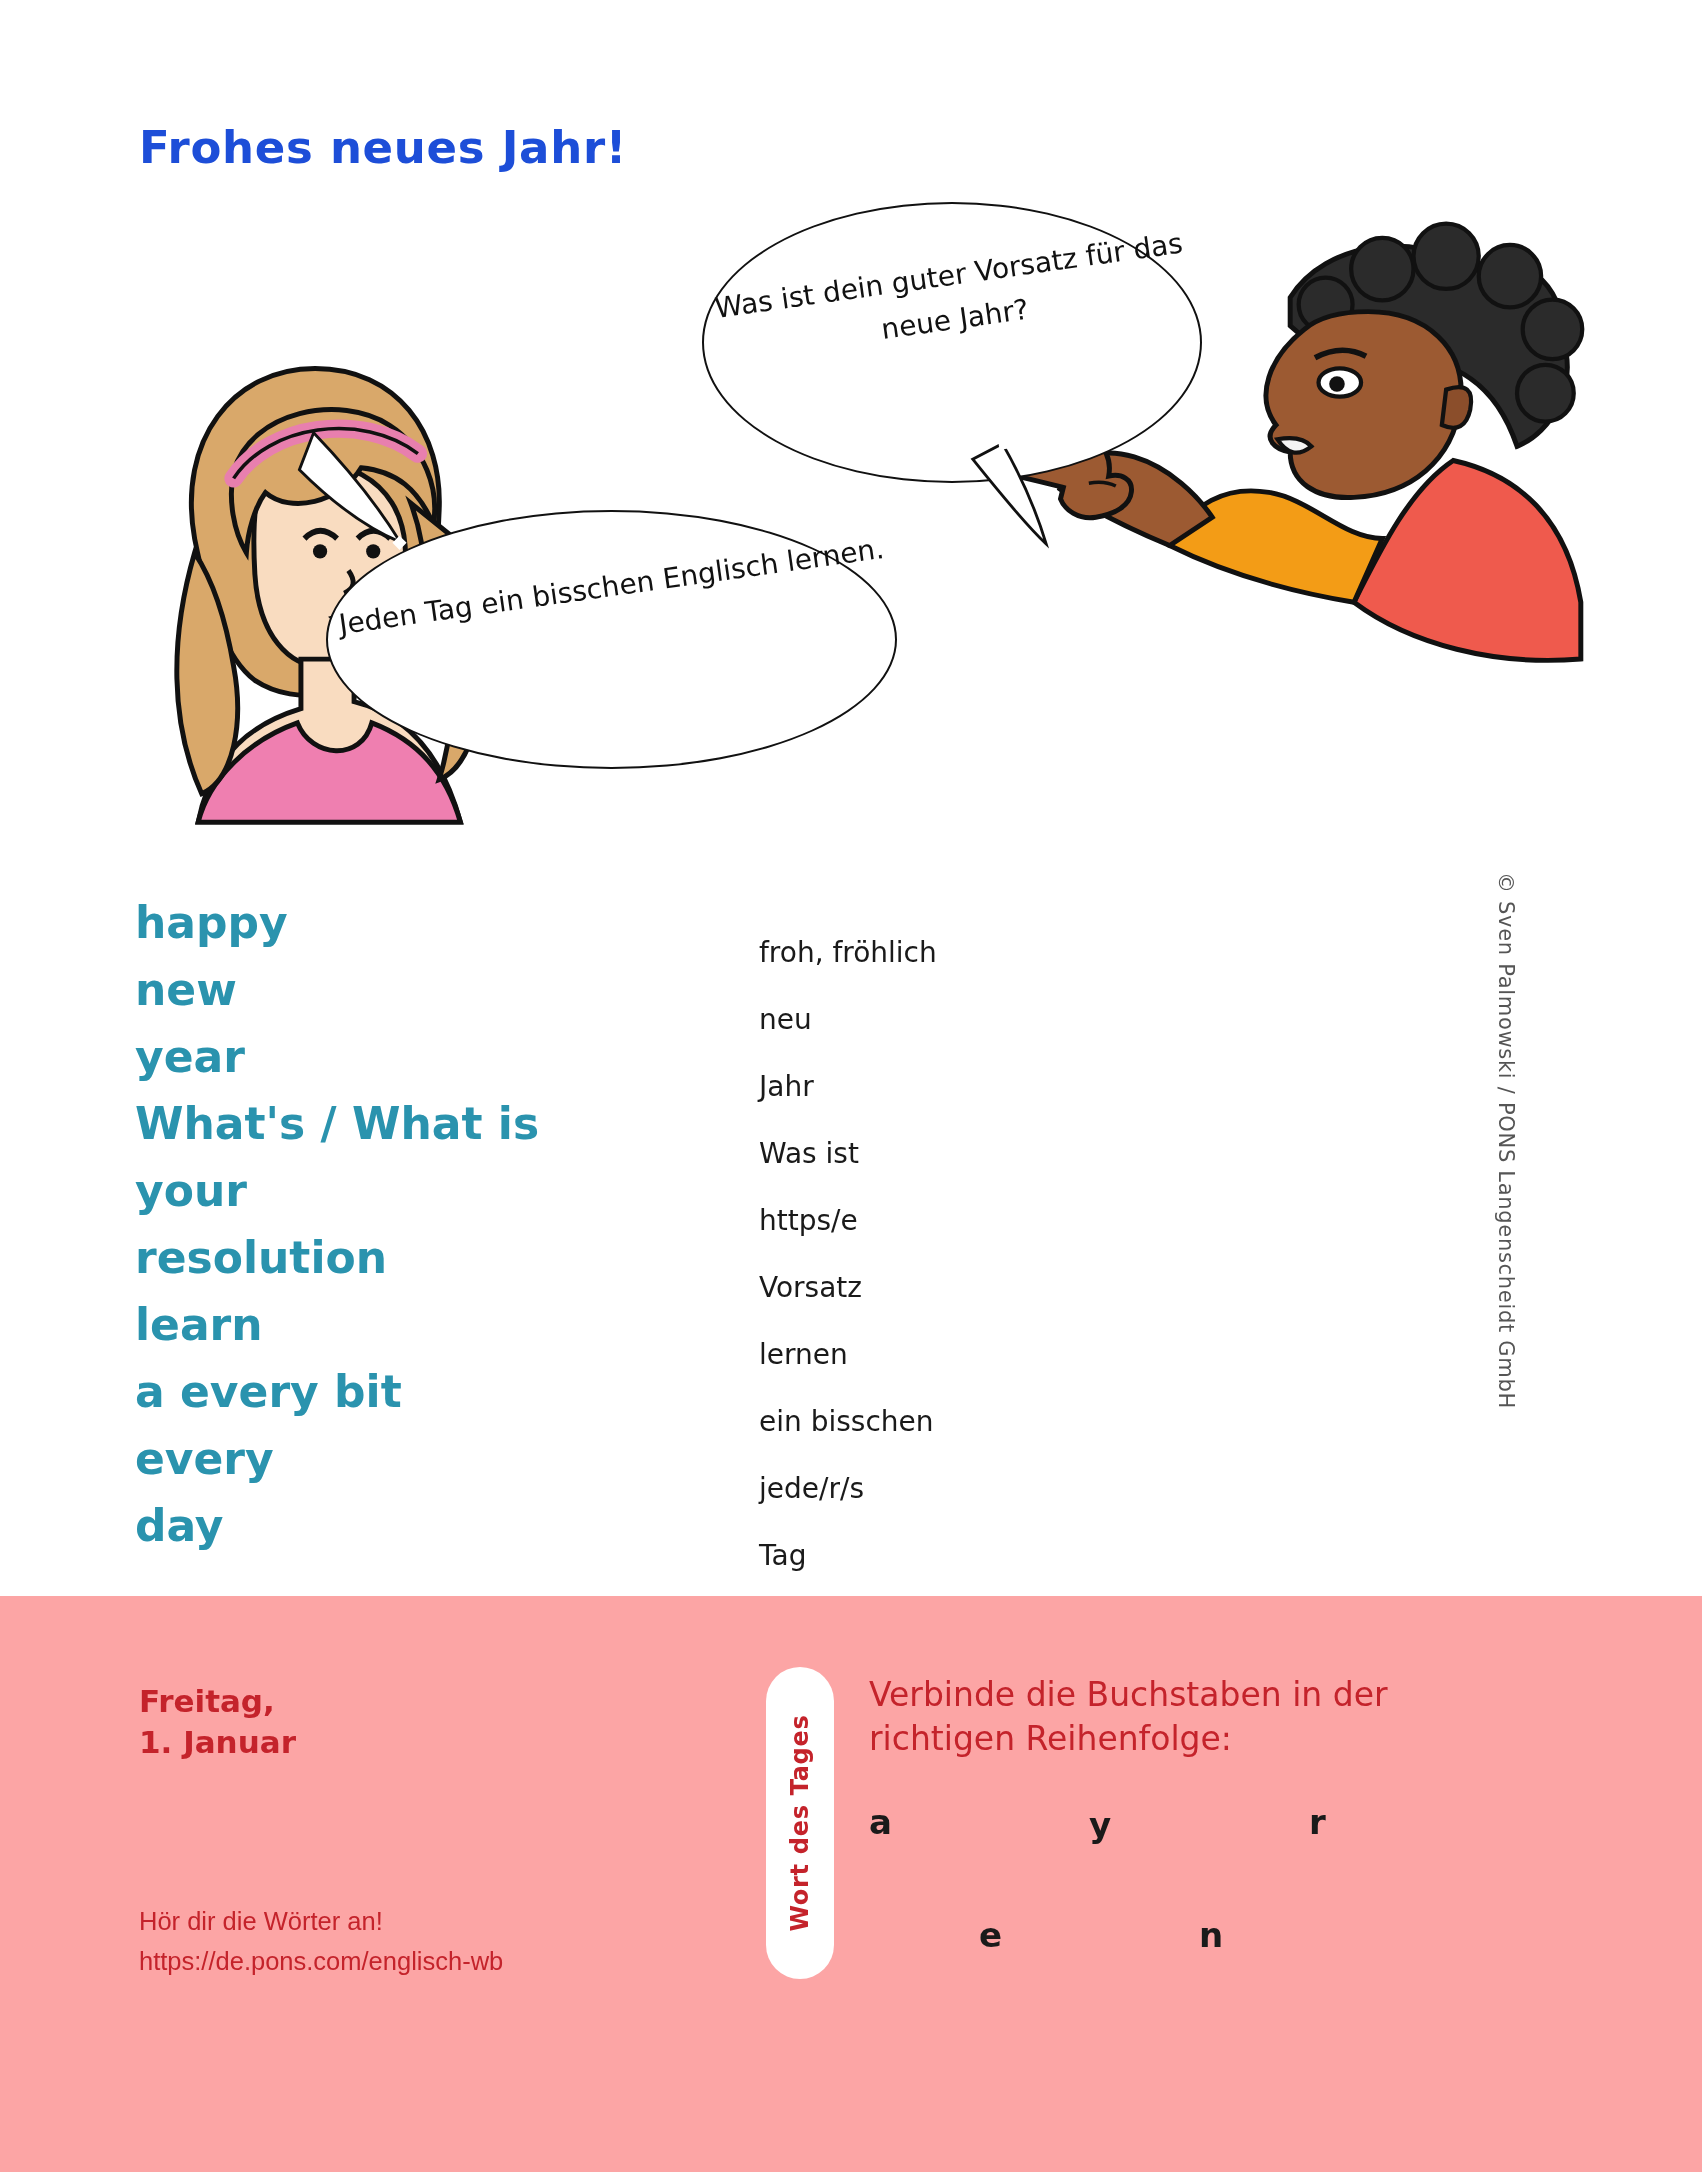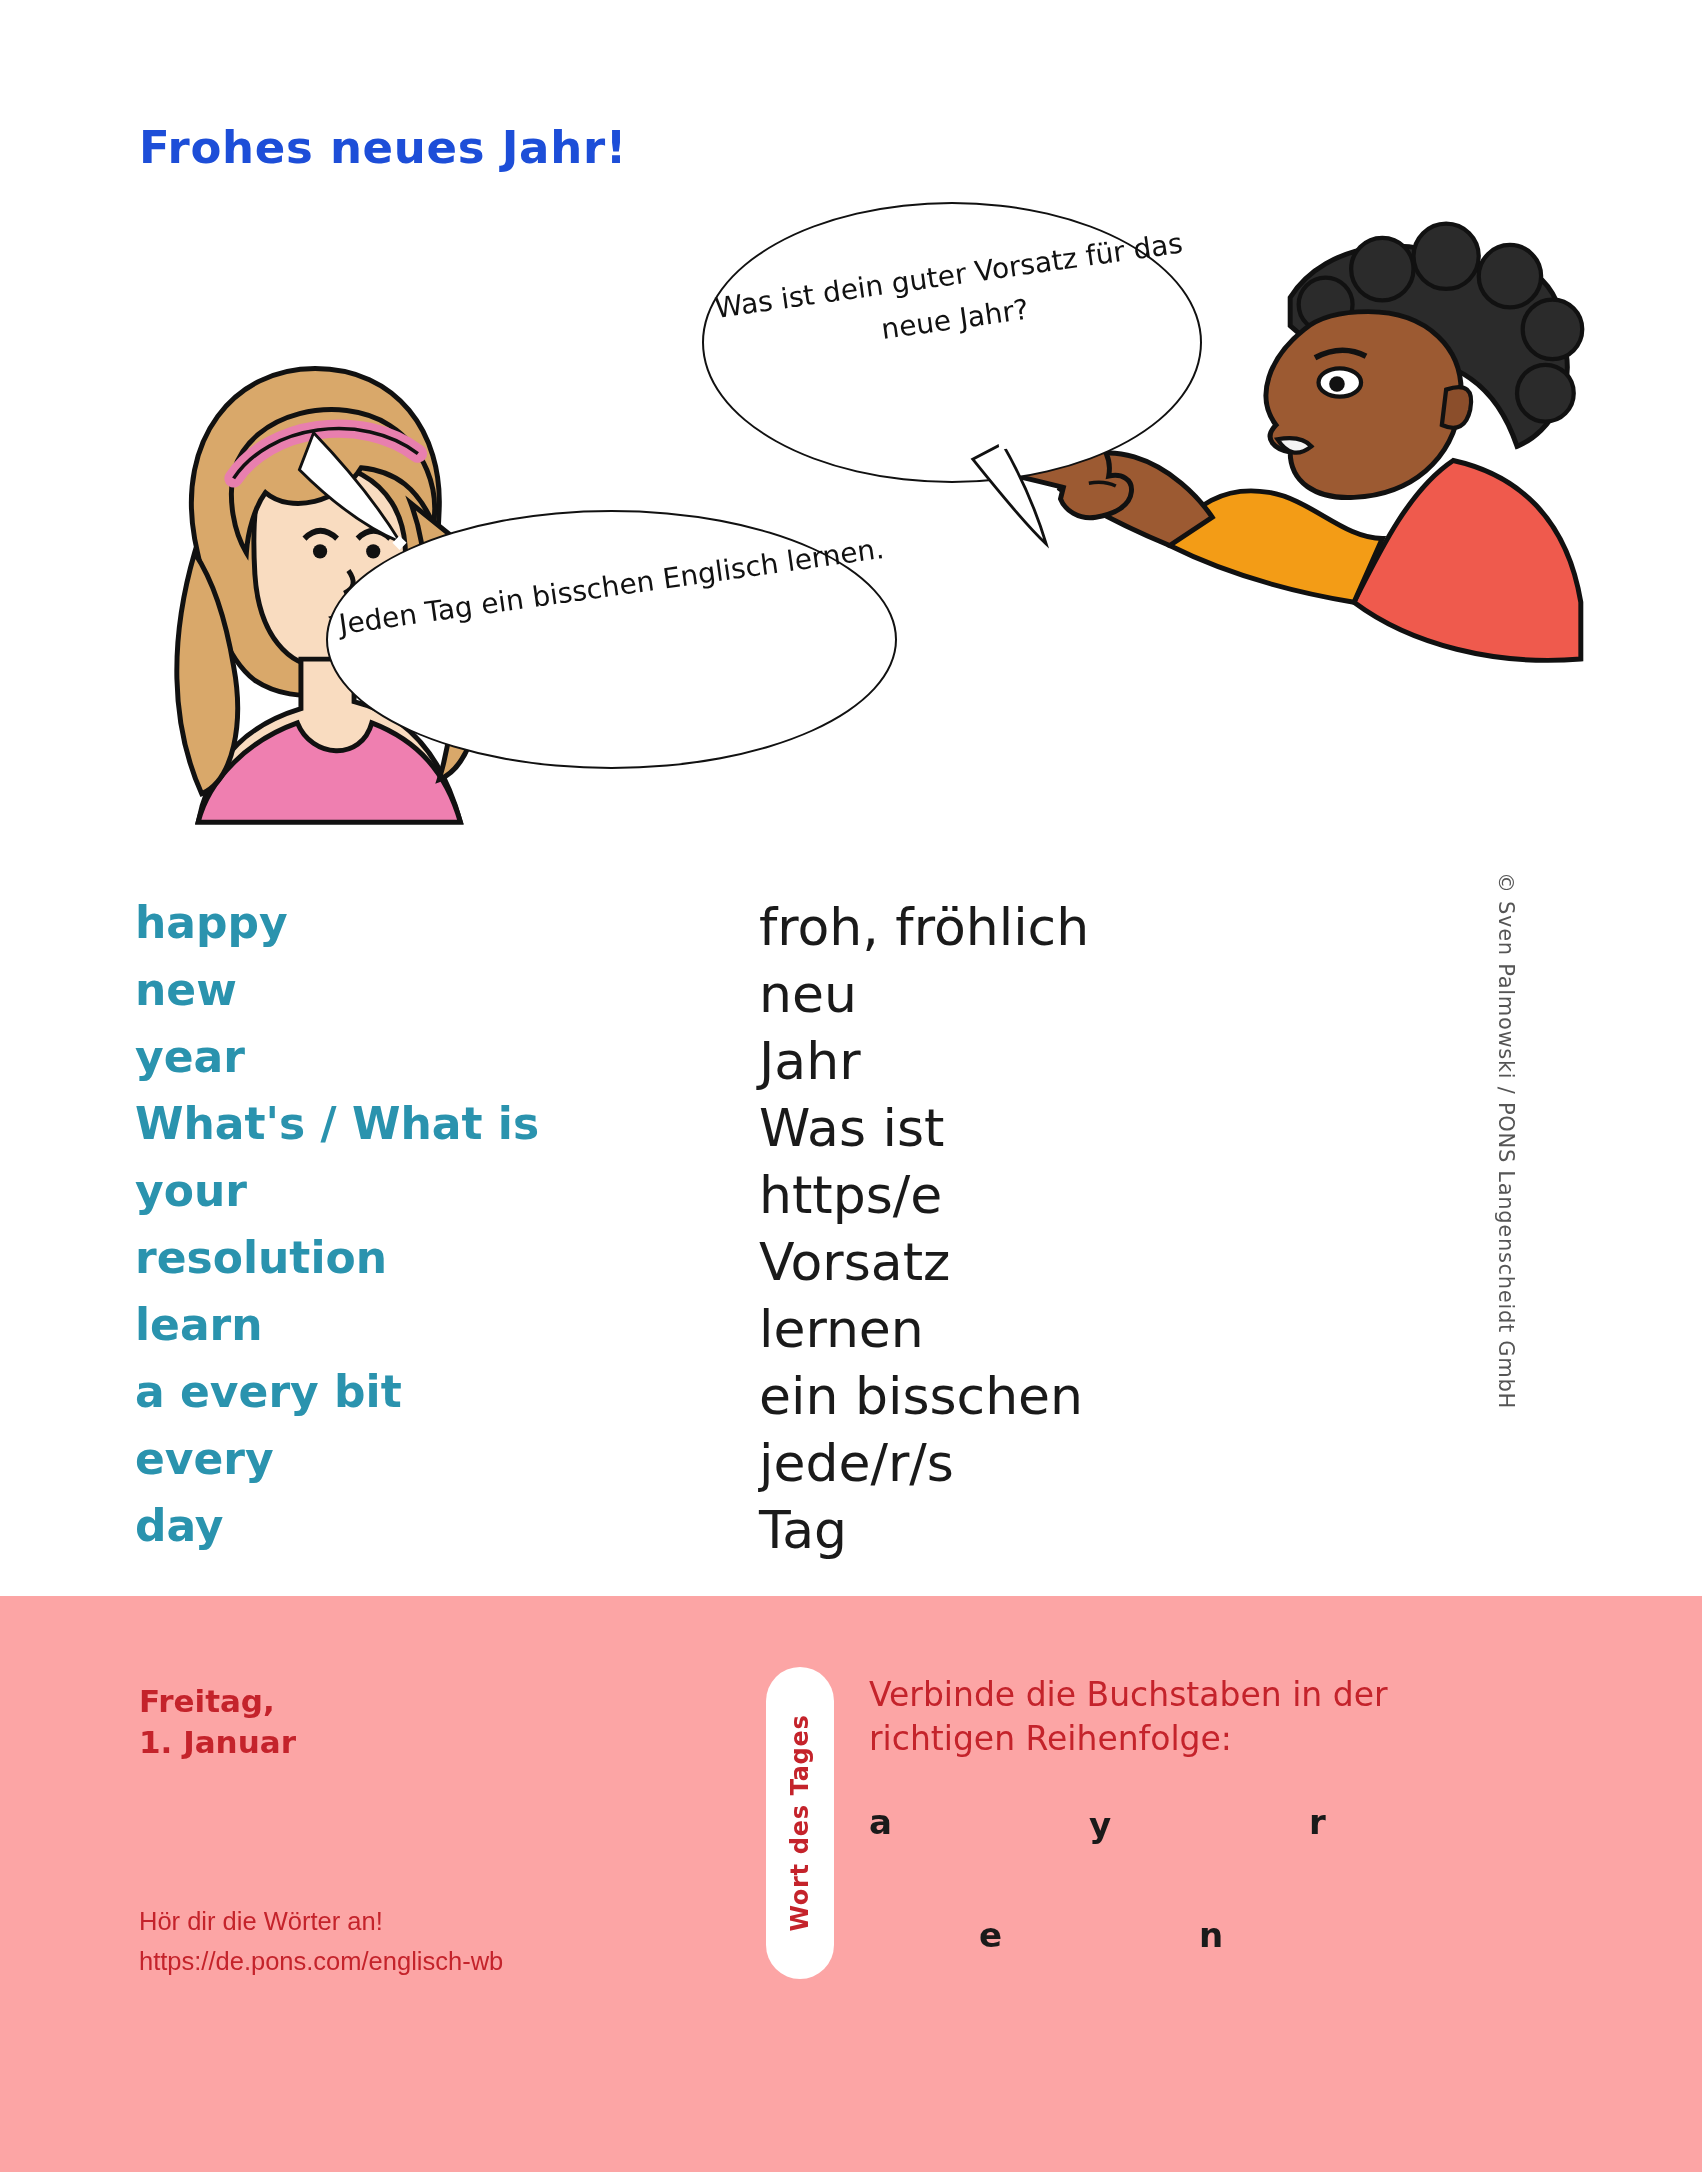--- a/index.html
+++ b/index.html
@@ -105,24 +105,25 @@
   .vocab-en {
     width: 624px;
     font-family: "DejaVu Sans", sans-serif;
     font-size: 44px;
     font-weight: bold;
     color: #2a93ae;
     white-space: nowrap;
   }
   .vocab-de {
     font-family: "DejaVu Sans", sans-serif;
-    font-size: 52px;
+    font-size: 28px;
     font-weight: 400;
     color: #1a1a1a;
     white-space: nowrap;
+    margin-top: 39px;
   }
 
   
   #copyright {
     position: absolute;
     left: 1518px;
     top: 872px;
     transform-origin: left top;
     transform: rotate(90deg);
     font-family: "DejaVu Sans", sans-serif;

